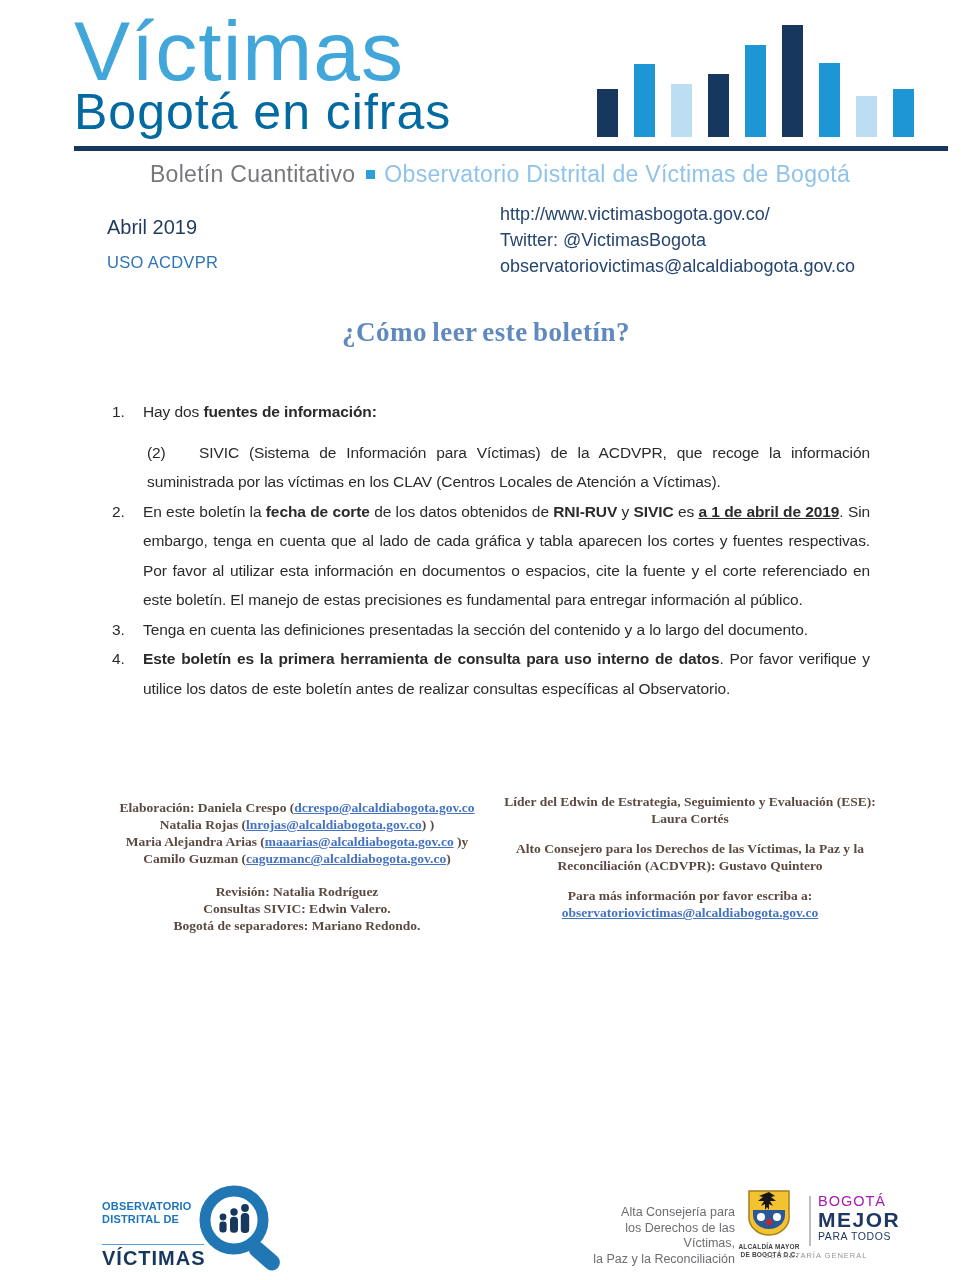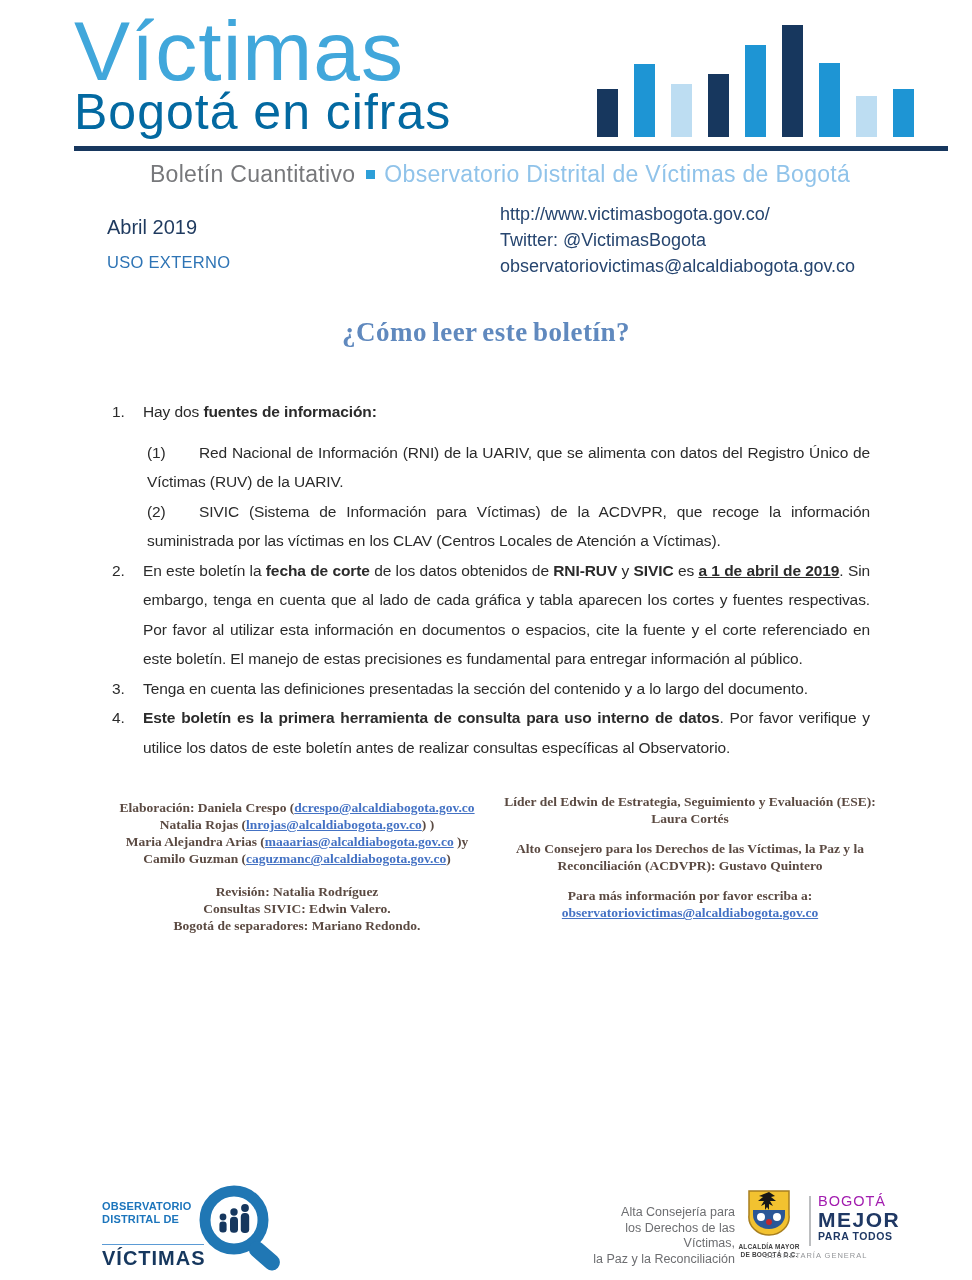--- a/index.html
+++ b/index.html
@@ -56,21 +56,21 @@
   .odv-glass{position:absolute;left:92px;top:-2px;}
 
   .alta{position:absolute;left:573px;top:1205px;width:162px;text-align:right;
         font-size:12.5px;line-height:15.5px;color:#6d6e71;}
   .crest{position:absolute;left:737px;top:1189px;width:64px;text-align:center;}
   .crest-caption{font-size:6.5px;font-weight:bold;color:#404041;line-height:7.5px;margin-top:2px;letter-spacing:.2px;}
   .vdivider{position:absolute;left:809px;top:1196px;width:2px;height:50px;background:#bcbec0;}
   .bmpt{position:absolute;left:818px;top:1193px;width:78px;}
   .bmpt-1{font-size:14.5px;font-weight:normal;color:#a21caf;letter-spacing:1px;line-height:16px;}
   .bmpt-2{font-size:21px;font-weight:bold;color:#1f3864;letter-spacing:1.5px;line-height:21px;}
-  .bmpt-3{font-size:10.5px;font-weight:bold;color:#1f3864;letter-spacing:.6px;line-height:13px;}
+  .bmpt-3{font-size:10.5px;font-weight:normal;color:#1f3864;letter-spacing:.6px;line-height:13px;}
   .secretaria{position:absolute;left:737px;top:1251px;width:158px;text-align:center;
               font-size:7.5px;color:#939598;letter-spacing:1px;}
 </style>
 </head>
 <body>
 
 <div class="page">
 
   <div class="brand">
     <div class="brand-title">Víctimas</div>
@@ -89,37 +89,34 @@
       <div class="bar" style="height: 48px; background: rgb(30, 149, 212);"></div>
     </div>
 
   <div class="rule"></div>
 
   <div class="subtitle">
     <span class="subtitle-left">Boletín Cuantitativo</span><span class="bullet-sq"></span><span class="subtitle-right">Observatorio Distrital de Víctimas de Bogotá</span>
   </div>
 
   <div class="meta-date">Abril 2019</div>
-  <div class="meta-usage">USO EXTERNO</div>
+  <div class="meta-usage">USO ACDVPR</div>
   <div class="meta-contacts">
     <div>http://www.victimasbogota.gov.co/</div>
     <div>Twitter: @VictimasBogota</div>
     <div>observatoriovictimas@alcaldiabogota.gov.co</div>
   </div>
 
   <div class="howto-title">¿Cómo leer este boletín?</div>
 
   <div class="howto-list">
 
     <div class="item">
       <span class="num">1.</span>
       <span>Hay dos </span><span class="b">fuentes de información:</span>
-      <p class="sub">
-        <span class="subnum">(1)</span><span>Red Nacional de Información (RNI) de la UARIV, que se alimenta con datos del Registro Único de Víctimas (RUV) de la UARIV.</span>
-      </p>
       <p class="sub">
         <span class="subnum">(2)</span><span>SIVIC (Sistema de Información para Víctimas) de la ACDVPR, que recoge la información suministrada por las víctimas en los CLAV (Centros Locales de Atención a Víctimas).</span>
       </p>
     </div>
 
     <div class="item">
       <span class="num">2.</span>
       <span>En este boletín la </span><span class="b">fecha de corte</span><span> de los datos obtenidos de </span><span class="b">RNI-RUV</span><span> y </span><span class="b">SIVIC</span><span> es </span><span class="b u">a 1 de abril de 2019</span><span>. Sin embargo, tenga en cuenta que al lado de cada gráfica y tabla aparecen los cortes y fuentes respectivas. Por favor al utilizar esta información en documentos o espacios, cite la fuente y el corte referenciado en este boletín. El manejo de estas precisiones es fundamental para entregar información al público.</span>
     </div>
 

